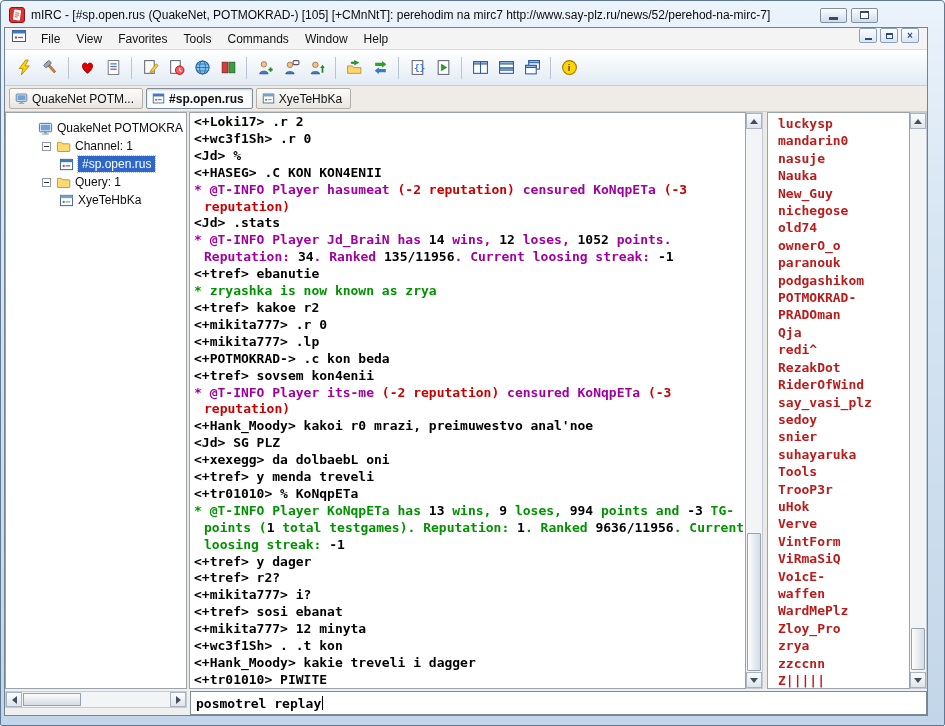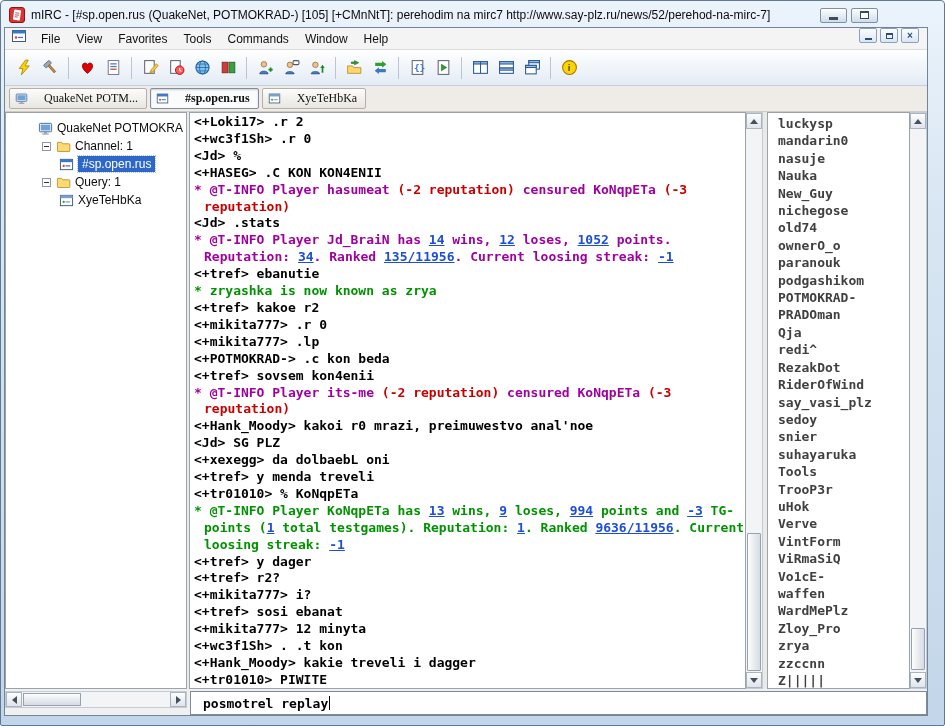--- a/index.html
+++ b/index.html
@@ -40,22 +40,22 @@
   .mdi-rest { width:7px; height:6px; border:1px solid #2d4d78; border-top-width:2px; }
   .mdi-x { font-weight:bold; }
 
   .toolbar { height:36px; background:linear-gradient(#ffffff,#e2ebf4); border-bottom:1px solid #c2cfdc;
     display:flex; align-items:center; padding:0 6px; }
   .tool-btn { width:26px; height:26px; border:1px solid transparent; border-radius:2px; display:flex; align-items:center; justify-content:center; cursor:default; }
   .tool-btn svg { width:17px; height:17px; }
   .tool-sep { width:1px; height:22px; background:#b9c6d3; margin:0 5px; }
 
   .switchbar { height:26px; background:#efece8; border-bottom:1px solid #cfcbc4; display:flex; align-items:center; padding:0 4px; gap:3px; }
-  .sw-btn { height:21px; display:flex; align-items:center; gap:16px; padding:0 8px 0 5px;
-    border:1px solid #b4b0a9; border-radius:2px; background:linear-gradient(#fcfcfb,#e9e6e1); cursor:default;font-family:Liberation Serif, serif; }
+  .sw-btn { height:21px; display:flex; align-items:center; gap:4px; padding:0 8px 0 5px;
+    border:1px solid #b4b0a9; border-radius:2px; background:linear-gradient(#fcfcfb,#e9e6e1); cursor:default; }
   .sw-btn.active { border:1px solid #7f8da0; background:#fafbfc; box-shadow:inset 0 1px 2px rgba(0,0,0,0.18); font-weight:bold; }
   .sw-btn svg { width:13px; height:13px; }
   .sw-label { white-space:nowrap; font-size:12px; color:#111; }
 
   
   .main { flex:1; display:flex; background:#eceae6; min-height:0; }
 
   .treebar { width:182px; background:#fff; border:1px solid #9aa2ab; margin-right:2px; padding-top:6px; font-size:12px; overflow:hidden; }
   .tree-row { height:18px; display:flex; align-items:center; white-space:nowrap; cursor:default; }
   .tree-row svg { width:15px; height:15px; margin-right:4px; flex:0 0 15px; }
@@ -67,47 +67,47 @@
   .tree-label { color:#0c0c0c; }
   .tree-label.selected { background:#2e67c8; color:#fff; padding:1px 4px; outline:1px dotted #9cc1f0; }
 
   .chat-col { width:574px; display:flex; }
   .chat-view { width:572px; background:#fff; border:1px solid #9aa2ab; padding-top:1px; overflow:hidden;
     font-family:"DejaVu Sans Mono","Liberation Mono",monospace; font-size:13px; font-weight:bold; line-height:16.9px; }
   .chat-line { white-space:pre-wrap; word-break:break-word; padding-left:14px; text-indent:-10px; }
   .c-k { color:#000000; }
   .c-p { color:#A000A0; }
   .c-r { color:#C80000; }
-  .c-b { color:#1d4ed8;text-decoration:underline; }
+  .c-b { color:#000000; }
   .c-g { color:#009300; }
 
   .nick-col { flex:1; display:flex; margin-left:4px; min-width:0; }
   .nicklist { flex:1; background:#fff; border:1px solid #9aa2ab; padding:2px 0 0 10px; overflow:hidden;
-    font-family:"DejaVu Sans Mono","Liberation Mono",monospace; font-size:13px; font-weight:bold; line-height:17.4px; color:#404040; }
+    font-family:"DejaVu Sans Mono","Liberation Mono",monospace; font-size:13px; font-weight:bold; line-height:17.4px; color:#b91c1c; }
   .nick { white-space:nowrap; cursor:default; }
 
   
   .vscroll { width:17px; background:#f2f4f6; border:1px solid #c3ccd5; border-left:none; display:flex; flex-direction:column; }
   .sb-btn { height:16px; background:linear-gradient(#fcfdfe,#dfe5ec); border:1px solid #aab4bf; display:flex; align-items:center; justify-content:center; cursor:default; }
   .sb-track { flex:1; position:relative; }
   .sb-thumb { position:absolute; left:1px; right:1px; background:linear-gradient(90deg,#fdfdfd,#d5dce4); border:1px solid #96a2b0; border-radius:1px; }
   .thumb-chat { bottom:1px; height:138px; }
   .thumb-nick { bottom:2px; height:42px; }
   .tri-up { width:0; height:0; border-left:4px solid transparent; border-right:4px solid transparent; border-bottom:5px solid #44505c; }
   .tri-down { width:0; height:0; border-left:4px solid transparent; border-right:4px solid transparent; border-top:5px solid #44505c; }
   .tri-left { width:0; height:0; border-top:4px solid transparent; border-bottom:4px solid transparent; border-right:5px solid #44505c; }
   .tri-right { width:0; height:0; border-top:4px solid transparent; border-bottom:4px solid transparent; border-left:5px solid #44505c; }
 
   .bottomrow { height:24px; margin-top:2px; display:flex; align-items:stretch; }
   .hscroll { width:182px; height:17px; align-self:flex-start; background:#f2f4f6; border:1px solid #c3ccd5; display:flex; }
   .hsb-btn { width:16px; background:linear-gradient(#fcfdfe,#dfe5ec); border:1px solid #aab4bf; display:flex; align-items:center; justify-content:center; }
   .hsb-track { flex:1; position:relative; }
   .hsb-thumb { position:absolute; top:1px; bottom:1px; left:1px; width:58px; background:linear-gradient(#fdfdfd,#d5dce4); border:1px solid #96a2b0; }
 
-  .inputbox { flex:1; margin-left:3px; background:#fff; border:1px solid #7e8c9a; padding:2px 12px;
+  .inputbox { flex:1; margin-left:3px; background:#fff; border:1px solid #7e8c9a; padding:2px 5px;
     font-family:"DejaVu Sans Mono","Liberation Mono",monospace; font-size:13px; font-weight:bold; color:#000;
     display:flex; align-items:center; overflow:hidden; }
   .caret { display:inline-block; width:1px; height:14px; background:#000; margin-left:1px; animation:blink 1s steps(1) infinite; }
   @keyframes blink { 50% { opacity:0; } }
 </style>
 </head>
 <body>
 
 <div class="window">
 

